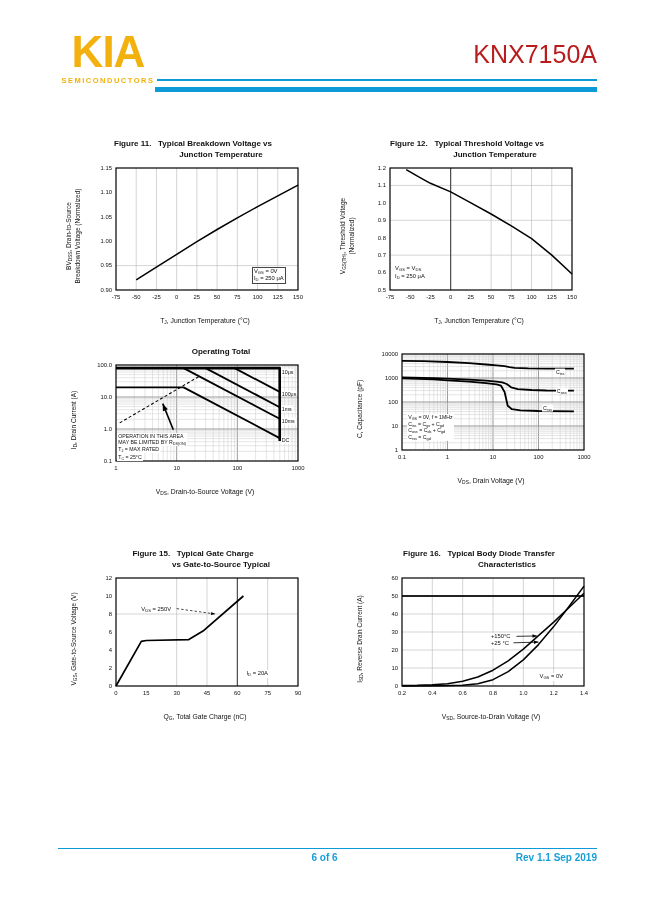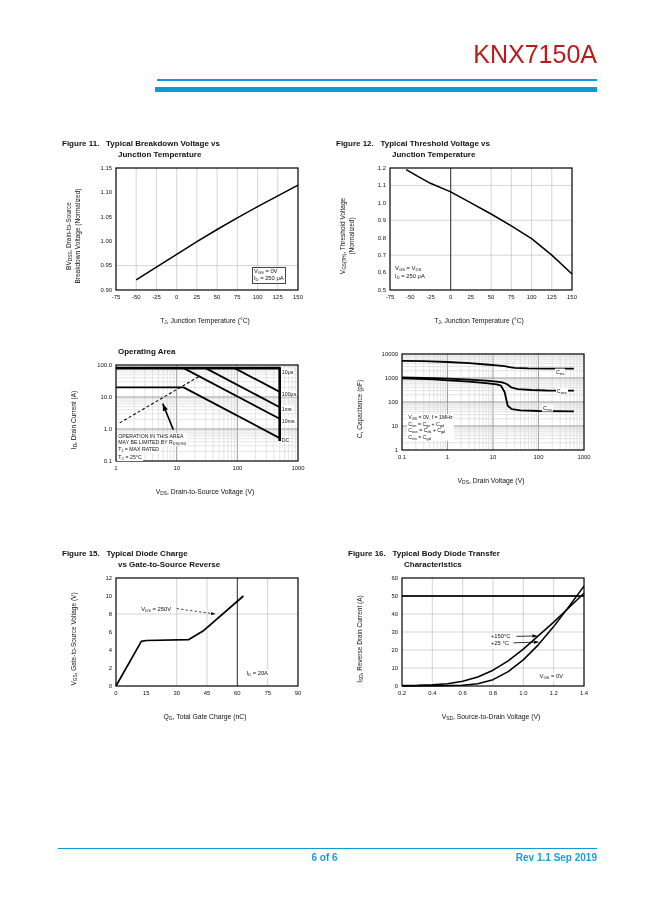--- a/index.html
+++ b/index.html
@@ -11,21 +11,21 @@
   .logo{position:absolute;left:58px;top:30px;width:100px;text-align:center;}
   .logo .kia{font-size:44px;font-weight:bold;letter-spacing:-1px;line-height:1.0;}
   .logo .sub{font-size:7.5px;font-weight:bold;letter-spacing:1.5px;margin-top:2px;}
   .devinfo{position:absolute;left:155px;top:36px;font-size:13px;font-weight:bold;line-height:1.45;}
   .partnum{position:absolute;right:52px;top:40px;font-size:25px;}
   .rule-thin-hdr{position:absolute;left:157px;right:52px;top:79px;height:1.5px;}
   .rule-thick-hdr{position:absolute;left:155px;right:52px;top:87px;height:5px;}
 
   
   .figure{position:absolute;width:262px;}
-  .fig-title{text-align:left;font-size:8px;font-weight:bold;line-height:1.4;color:#111;}
+  .fig-title{text-align:center;font-size:8px;font-weight:bold;line-height:1.4;color:#111;}
   .fig-title .t2{margin-left:56px;}
   .fig-body{display:flex;margin-top:7px;}
   .ylab{width:24px;position:relative;flex:none;}
   .ylab span{position:absolute;left:50%;top:50%;
              transform:translate(-50%,-50%) rotate(-90deg);
              font-size:6.5px;white-space:nowrap;text-align:center;line-height:1.35;}
   .plot{position:relative;flex:none;}
   .xlab{text-align:center;font-size:6.8px;margin-top:12px;padding-left:24px;}
   .tick{position:absolute;font-size:5.9px;color:#111;white-space:nowrap;}
   .tx{transform:translateX(-50%);}
@@ -37,20 +37,24 @@
   .rule-footer{position:absolute;left:58px;right:52px;top:848px;height:1.3px;}
   .pagenum{position:absolute;left:0;right:0;top:852px;text-align:center;
            font-size:10px;font-weight:bold;}
   .revision{position:absolute;right:52px;top:852px;font-size:10px;font-weight:bold;}
 </style>
 </head>
 <body>
 
 <div class="page">
 
+  <div class="logo">
+    <div class="kia" style="color: rgb(242, 177, 14);">KIA</div>
+    <div class="sub" style="color: rgb(242, 177, 14);">SEMICONDUCTORS</div>
+  </div>
   <div class="partnum" style="color: #b91c1c;">KNX7150A</div>
   <div class="rule-thin-hdr" style="background: rgb(12, 155, 215);"></div>
   <div class="rule-thick-hdr" style="background: rgb(12, 155, 215);"></div>
 
   <div class="figure" style="left:62px;top:138px">
     <div class="fig-title">
       <div class="t1"><span class="fig-label">Figure 11.</span>&nbsp;&nbsp;&nbsp;<span class="fig-title1">Typical Breakdown Voltage vs</span></div>
       <div class="t2 fig-title2">Junction Temperature</div>
     </div>
     <div class="fig-body">
@@ -134,21 +138,21 @@
           <div class="tick ty" style="width: 26px; top: 14.9286px;">1.1</div>
           <div class="tick ty" style="width: 26px; top: -2.5px;">1.2</div>
           <div class="ann" style="left: 34.0444px; top: 97.7286px;">V<sub>GS</sub> = V<sub>DS</sub><br>I<sub>D</sub> = 250 μA</div>
         </div>
     </div>
     <div class="xlab">T<sub>J</sub>, Junction Temperature (°C)</div>
   </div>
 
   <div class="figure" style="left:62px;top:346px">
     <div class="fig-title">
-      <div class="t2 fig-title2">Operating Area</div>
+      <div class="t2 fig-title2">Operating Total</div>
     </div>
     <div class="fig-body">
       <div class="ylab">
           <span>I<sub>D</sub>, Drain Current (A)</span>
         </div>
       <div class="plot" style="width: 216px; height: 112px;">
           <svg width="216" height="98" style="position: absolute; left: 0px; top: 0px; overflow: visible;">
             <line x1="48.26248640361486" y1="1" x2="48.26248640361486" y2="97" stroke="#d0d0d0" stroke-width="0.55"></line>
             <line x1="58.94535611965952" y1="1" x2="58.94535611965952" y2="97" stroke="#d0d0d0" stroke-width="0.55"></line>
             <line x1="66.52497280722972" y1="1" x2="66.52497280722972" y2="97" stroke="#d0d0d0" stroke-width="0.55"></line>
@@ -328,22 +332,22 @@
           <div class="ann" style="font-size: 5.3px; left: 182.959px; top: 18.8735px; transform: translateY(-50%);">C<sub>iss</sub></div>
           <div class="ann" style="font-size: 5.3px; left: 183.8px; top: 37.5491px; transform: translateY(-50%);">C<sub>oss</sub></div>
           <div class="ann" style="font-size: 5.3px; left: 170.103px; top: 54.6777px; transform: translateY(-50%);">C<sub>rss</sub></div>
         </div>
     </div>
     <div class="xlab">V<sub>DS</sub>, Drain Voltage (V)</div>
   </div>
 
   <div class="figure" style="left:62px;top:548px">
     <div class="fig-title">
-      <div class="t1"><span class="fig-label">Figure 15.</span>&nbsp;&nbsp;&nbsp;<span class="fig-title1">Typical Diode Charge</span></div>
-      <div class="t2 fig-title2">vs Gate-to-Source Reverse</div>
+      <div class="t1"><span class="fig-label">Figure 15.</span>&nbsp;&nbsp;&nbsp;<span class="fig-title1">Typical Gate Charge</span></div>
+      <div class="t2 fig-title2">vs Gate-to-Source Typical</div>
     </div>
     <div class="fig-body">
       <div class="ylab">
           <span>V<sub>GS</sub>, Gate-to-Source Voltage (V)</span>
         </div>
       <div class="plot" style="width: 216px; height: 124px;">
           <svg width="216" height="110" style="position: absolute; left: 0px; top: 0px; overflow: visible;">
             <line x1="90.66666666666666" y1="1" x2="90.66666666666666" y2="109" stroke="#b8b8b8" stroke-width="0.6"></line>
             <line x1="121" y1="1" x2="121" y2="109" stroke="#b8b8b8" stroke-width="0.6"></line>
             <line x1="181.66666666666669" y1="1" x2="181.66666666666669" y2="109" stroke="#b8b8b8" stroke-width="0.6"></line>

